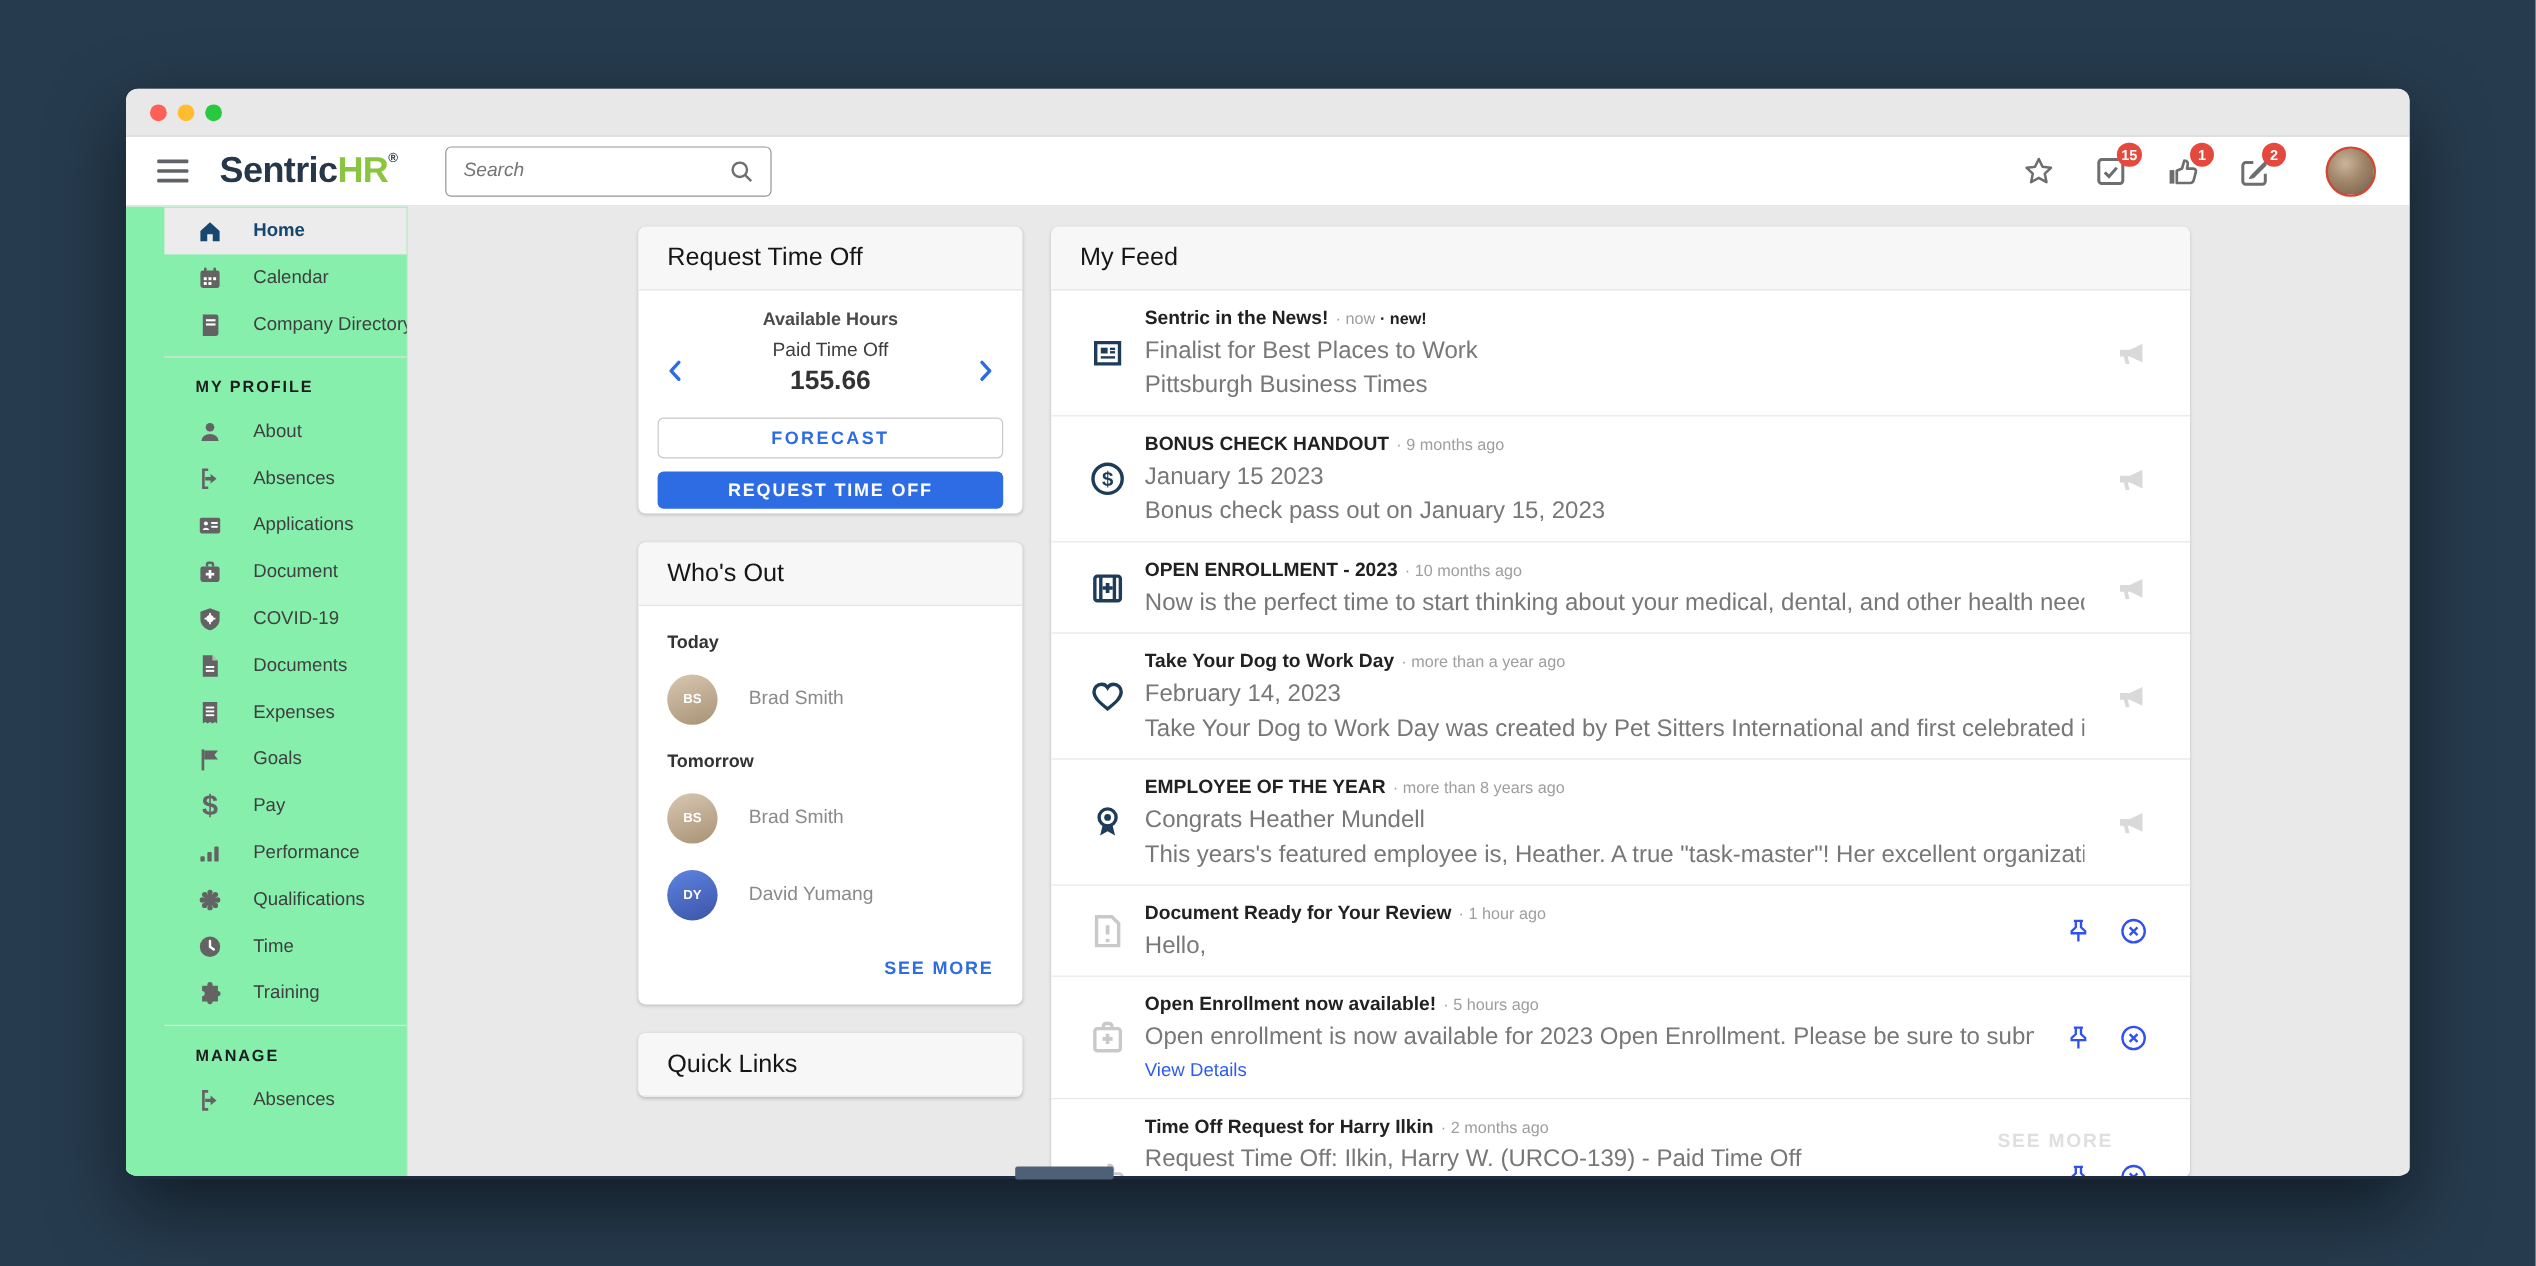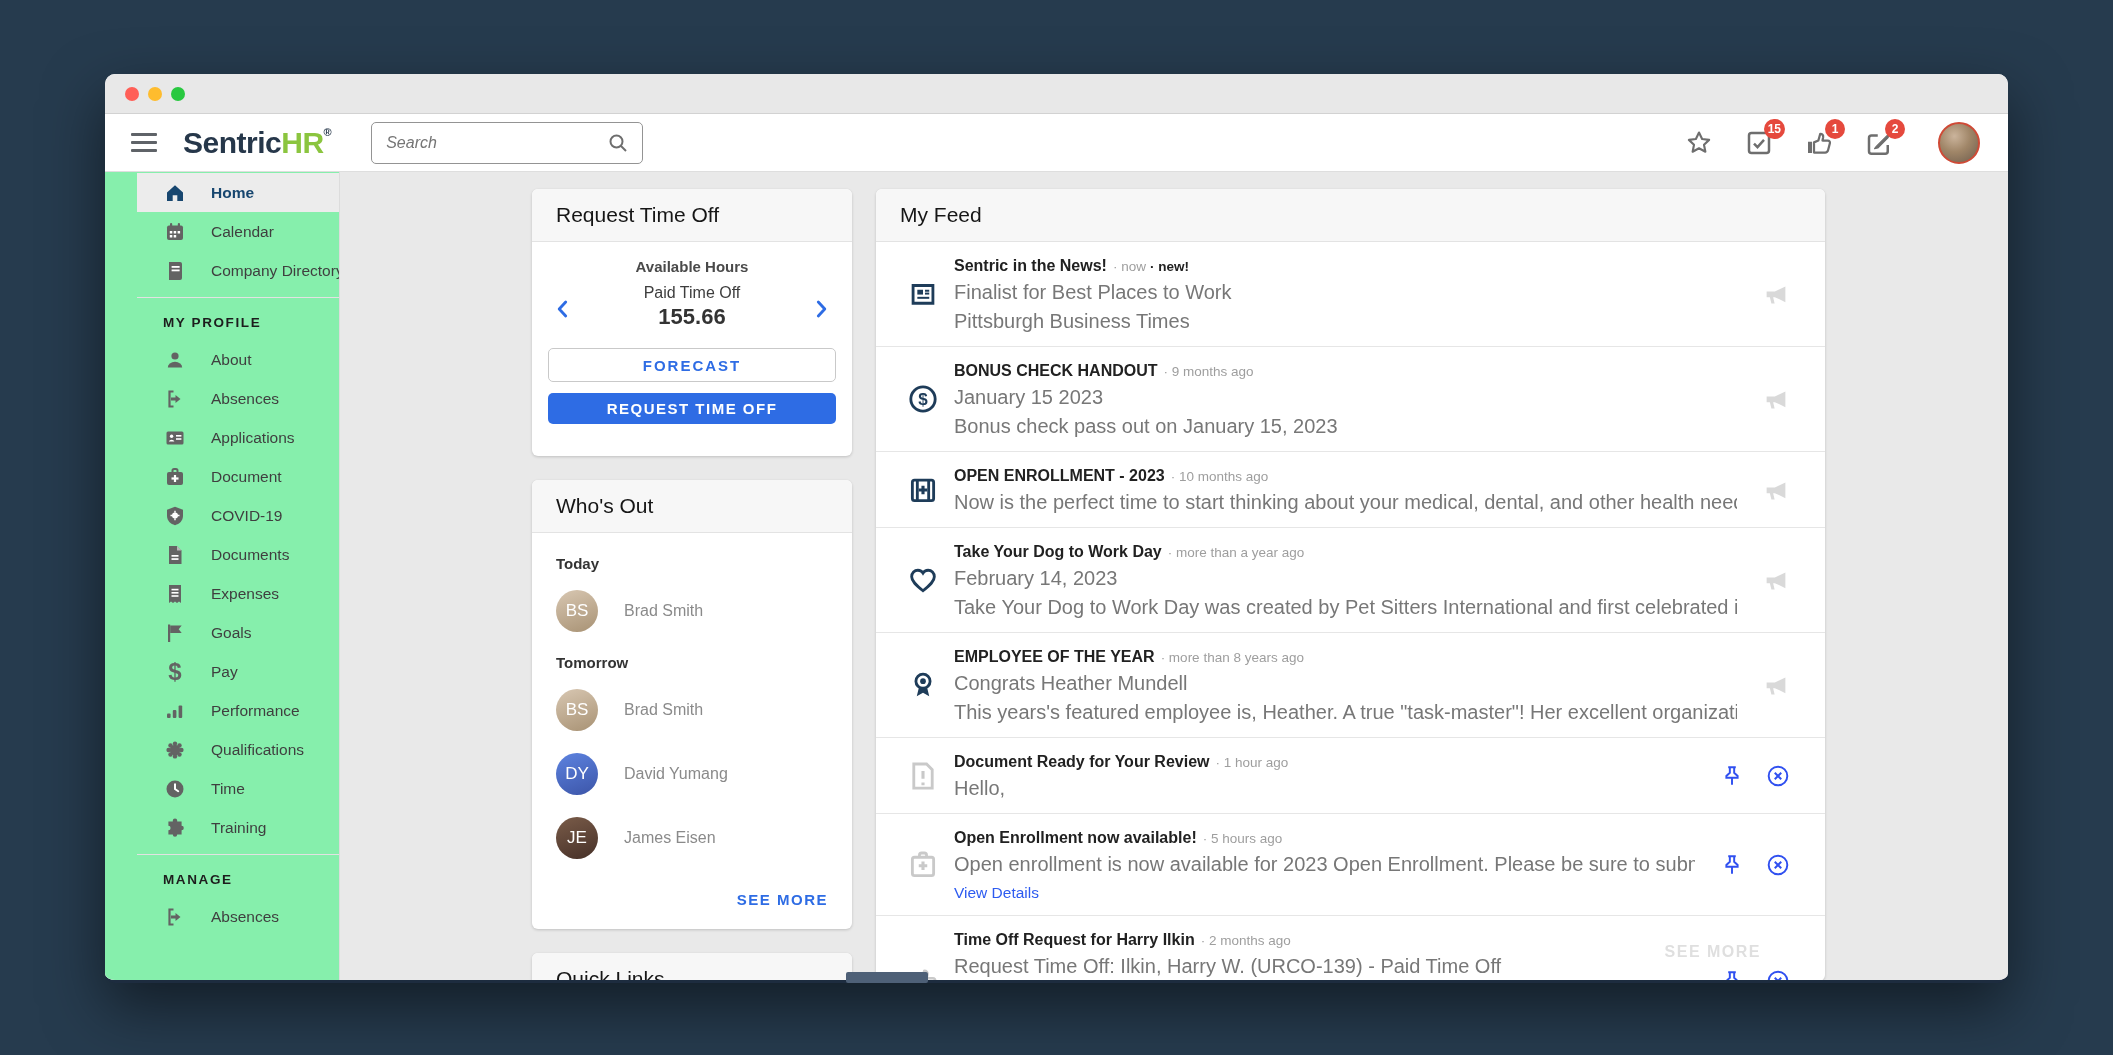--- a/index.html
+++ b/index.html
@@ -53,35 +53,35 @@
   .side-label { font-size:15.5px; color:#3f3f3f; white-space:nowrap; }
   .side-divider { border-top:1px solid #e2e2e2; margin:7px 0; }
   .side-header { padding:10px 0 10px 26px; font-size:13.5px; font-weight:bold; color:#1d1d1d; letter-spacing:1.6px; }
   
   .main { flex:1; display:flex; align-items:flex-start; gap:24px; padding:17px 0 0 192px; overflow:hidden; }
   .card { background:#fff; border-radius:6px; box-shadow:0 1px 3px rgba(0,0,0,.18); overflow:hidden; }
   .card-header { background:#f7f7f7; border-bottom:1px solid #e3e3e3; padding:14px 24px; }
   .card-title { font-size:21px; font-weight:500; color:#161616; }
   .col-center { width:320px; flex:none; display:flex; flex-direction:column; gap:24px; }
   
-  .rto-body { padding:16px 16px 32px; }
+  .rto-body { padding:16px 16px 4px; }
   .rto-hours { position:relative; text-align:center; padding:0 36px; }
   .rto-avail { font-size:15px; font-weight:bold; color:#4a4a4a; }
   .rto-cat { font-size:16px; color:#3d3d3d; margin-top:9px; }
   .rto-val { font-size:22px; font-weight:bold; color:#333; margin-top:2px; }
   .chev { position:absolute; top:38px; width:26px; height:26px; color:var(--accent); cursor:pointer; }
   .chev svg{ width:26px; height:26px; }
   .chev.left{ left:2px; } .chev.right{ right:2px; }
   .btn-outline { margin-top:18px; width:100%; height:34px; background:#fff; border:1px solid #c9c9c9; border-radius:5px; color:var(--accent); font-size:15px; font-weight:bold; letter-spacing:2px; font-family:inherit; cursor:pointer; }
   .btn-fill { margin-top:11px; width:100%; height:31px; background:var(--accent); border:none; border-radius:5px; color:#fff; font-size:15px; font-weight:bold; letter-spacing:1.5px; font-family:inherit; cursor:pointer; }
   
   .wo-body { padding:14px 24px 16px; }
   .wo-group { font-size:15px; font-weight:bold; color:#333; margin:8px 0 10px; }
   .wo-person { display:flex; align-items:center; gap:26px; padding:8px 0 14px; cursor:pointer; }
-  .wo-avatar { width:42px; height:42px; border-radius:50%; flex:none; color:#fff; font-size:17px; font-weight:normal; display:flex; align-items:center; justify-content:center; }
+  .wo-avatar { width:42px; height:42px; border-radius:50%; flex:none; color:#fff; font-size:11px; font-weight:bold; display:flex; align-items:center; justify-content:center; }
   .wo-name { font-size:16px; color:#8a8a8a; }
   .av0 { background:linear-gradient(160deg,#d8c7b2,#a89274); }
   .av1 { background:linear-gradient(160deg,#d8c7b2,#a89274); }
   .av2 { background:linear-gradient(160deg,#5d83e0,#3c55a8); }
   .av3 { background:linear-gradient(160deg,#7a5c49,#463028); }
   .wo-seemore { text-align:right; padding:18px 0 4px; }
   .link-btn { color:var(--accent); font-size:15px; font-weight:bold; letter-spacing:1.5px; cursor:pointer; text-decoration:none; }
   
   .feed { width:949px; flex:none; height:792px; position:relative; }
   .feed-rows { }
@@ -404,24 +404,20 @@
             </div>
             <div class="wo-group">Tomorrow</div>
             <div class="wo-person">
               <span class="wo-avatar av1">BS</span>
               <span class="wo-name">Brad Smith</span>
             </div>
             <div class="wo-person">
               <span class="wo-avatar av2">DY</span>
               <span class="wo-name">David Yumang</span>
             </div>
-            <div class="wo-person">
-              <span class="wo-avatar av3">JE</span>
-              <span class="wo-name">James Eisen</span>
-            </div>
             <div class="wo-seemore"><a class="link-btn">SEE MORE</a></div>
           </div>
         </div>
 
         <div class="card">
           <div class="card-header"><span class="card-title">Quick Links</span></div>
 
         </div>
       </div>
 

